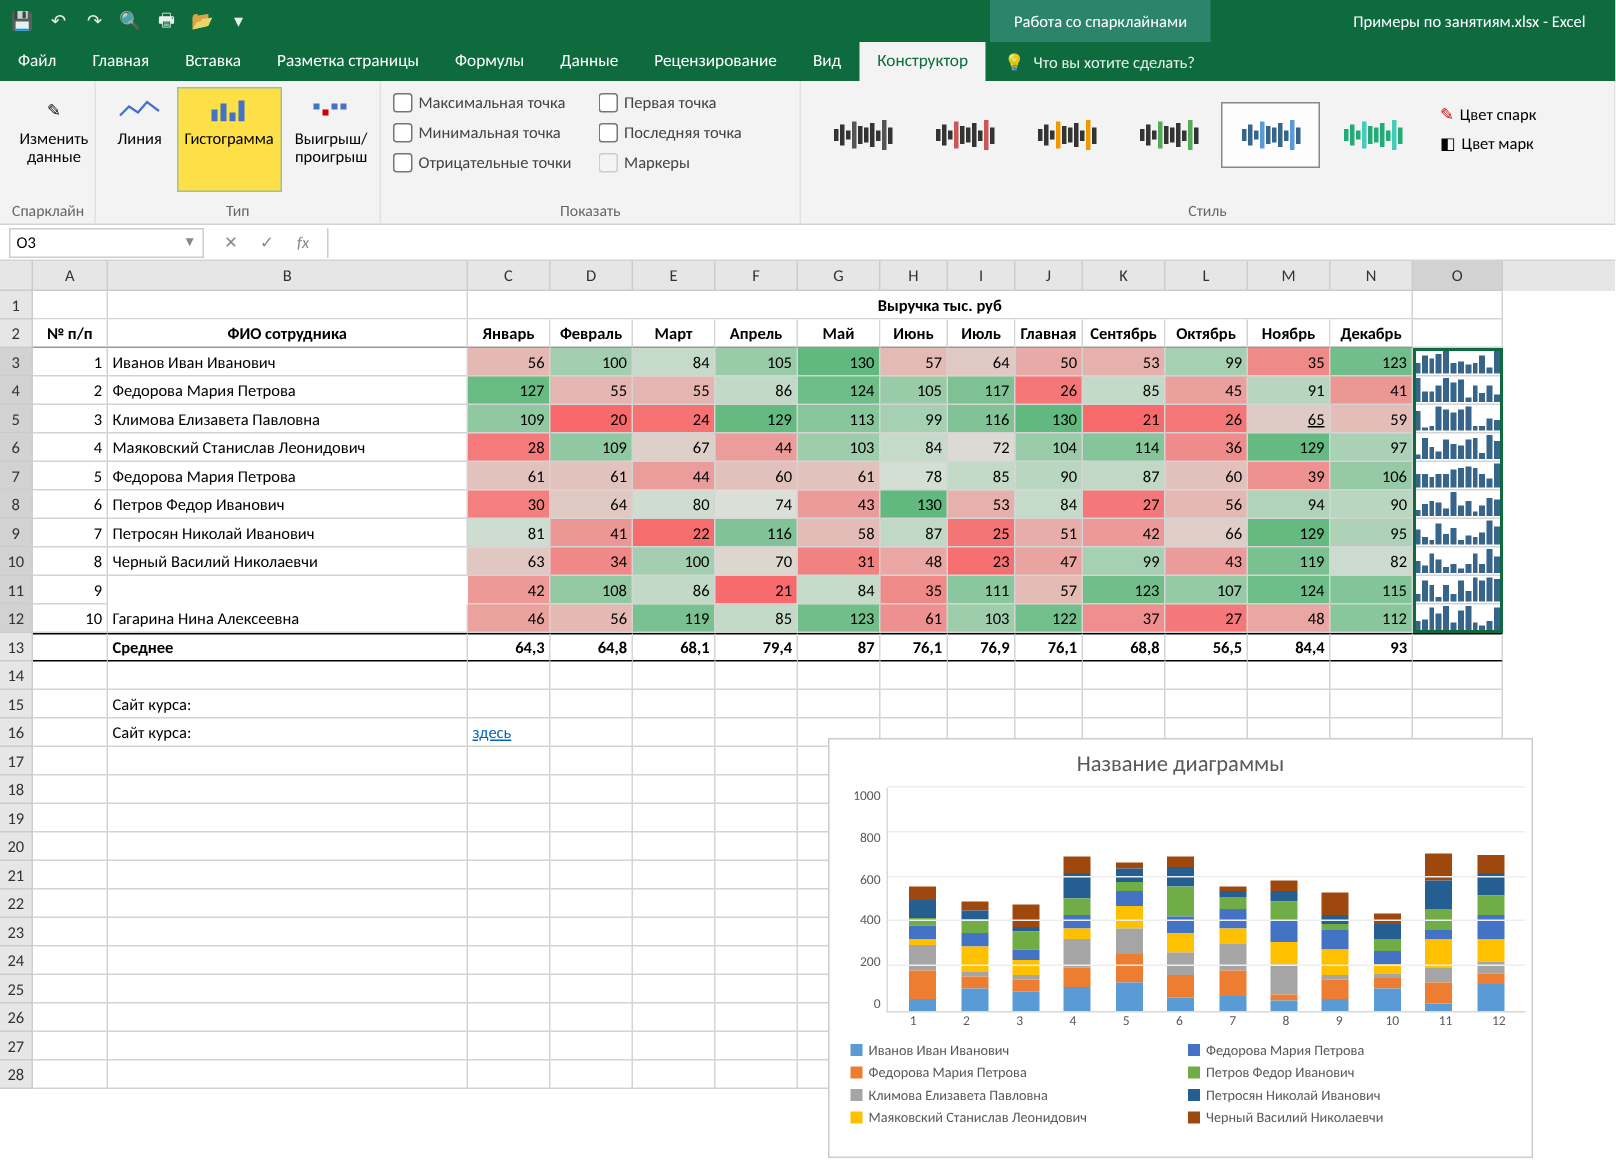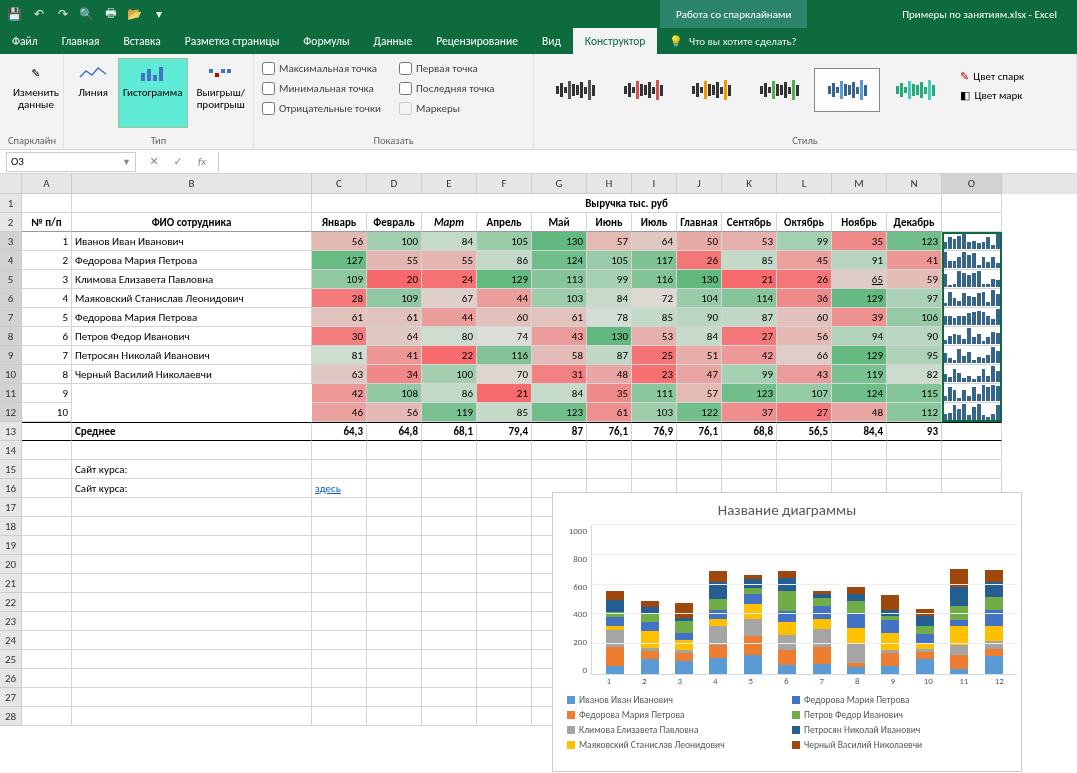--- a/index.html
+++ b/index.html
@@ -12,21 +12,21 @@
 .menubar{height:26px;background:#0d6b3e;color:#fff;display:flex;align-items:stretch}
 .menubar .tab{padding:0 12px;display:flex;align-items:center;font-size:11.5px;cursor:pointer}
 .menubar .tab.file{background:transparent}
 .menubar .tab.active{background:#f3f3f3;color:#0d6b3e}
 .menubar .tell{display:flex;align-items:center;gap:6px;padding:0 12px;opacity:.9}
 .ribbon{height:96px;background:#f3f3f3;border-bottom:1px solid #d4d4d4;display:flex}
 .group{border-right:1px solid #e1e1e1;padding:4px 8px 2px;display:flex;flex-direction:column;justify-content:space-between}
 .group-body{display:flex;align-items:flex-start;gap:4px;flex:1}
 .group-label{text-align:center;font-size:10.5px;color:#666}
 .big-btn{display:flex;flex-direction:column;align-items:center;justify-content:flex-start;padding:2px 4px;gap:2px;border:1px solid transparent;cursor:pointer;height:70px}
-.big-btn.sel{background:#5eead4;border-color:#a0c292}
+.big-btn.sel{background:#fde047;border-color:#a0c292}
 .big-btn .ic{width:32px;height:24px;display:flex;align-items:center;justify-content:center}
 .big-btn .lbl{font-size:11px;text-align:center;line-height:1.1}
 .chk-row{display:flex;align-items:center;gap:4px;height:20px;font-size:11px;color:#444}
 .chk-row input{margin:0}
 .chk-col{display:flex;flex-direction:column;justify-content:center;gap:0}
 .styles-gallery{display:flex;gap:2px;align-items:center;padding-top:10px}
 .style-item{width:66px;height:44px;border:1px solid transparent;display:flex;align-items:center;justify-content:center;cursor:pointer}
 .style-item.sel{border-color:#888;background:#fdfdfd}
 .spark-demo{display:flex;gap:1px;align-items:center;height:20px}
 .spark-demo .b{width:3px}
@@ -345,21 +345,21 @@
     <div class="sheet">
       <div class="cells" id="cells" style="grid-template-columns: 50px 240px 55px 55px 55px 55px 55px 45px 45px 45px 55px 55px 55px 55px 60px; grid-auto-rows: 19px;">
           <div class="cell " style="grid-area: 1 / 1 / auto / 2;"></div>
           <div class="cell " style="grid-area: 1 / 2 / auto / 3;"></div>
           <div class="cell c b" style="grid-area: 1 / 3 / auto / 15;">Выручка тыс. руб</div>
           <div class="cell " style="grid-area: 1 / 15 / auto / 16;"></div>
           <div class="cell hdr" style="grid-area: 2 / 1;">№ п/п</div>
           <div class="cell hdr" style="grid-area: 2 / 2;">ФИО сотрудника</div>
           <div class="cell hdr" style="grid-area: 2 / 3;">Январь</div>
           <div class="cell hdr" style="grid-area: 2 / 4;">Февраль</div>
-          <div class="cell hdr" style="grid-area: 2 / 5; font-style: italic;">Март</div>
+          <div class="cell hdr" style="grid-area: 2 / 5;">Март</div>
           <div class="cell hdr" style="grid-area: 2 / 6;">Апрель</div>
           <div class="cell hdr" style="grid-area: 2 / 7;">Май</div>
           <div class="cell hdr" style="grid-area: 2 / 8;">Июнь</div>
           <div class="cell hdr" style="grid-area: 2 / 9;">Июль</div>
           <div class="cell hdr" style="grid-area: 2 / 10;">Главная</div>
           <div class="cell hdr" style="grid-area: 2 / 11;">Сентябрь</div>
           <div class="cell hdr" style="grid-area: 2 / 12;">Октябрь</div>
           <div class="cell hdr" style="grid-area: 2 / 13;">Ноябрь</div>
           <div class="cell hdr" style="grid-area: 2 / 14;">Декабрь</div>
           <div class="cell " style="grid-area: 2 / 15;"></div>
@@ -626,20 +626,21 @@
               <div class="sb" style="height: 28.2258%;"></div>
               <div class="sb" style="height: 89.5161%;"></div>
               <div class="sb" style="height: 45.9677%;"></div>
               <div class="sb" style="height: 99.1935%;"></div>
               <div class="sb" style="height: 86.2903%;"></div>
               <div class="sb" style="height: 100%;"></div>
               <div class="sb" style="height: 92.7419%;"></div>
             </div>
           </div>
           <div class="cell r" style="grid-area: 12 / 1;">10</div>
+          <div class="cell " style="grid-area: 12 / 2;">Гагарина Нина Алексеевна</div>
           <div class="cell r" style="grid-area: 12 / 3; background: rgb(234, 162, 159);">46</div>
           <div class="cell r" style="grid-area: 12 / 4; background: rgb(228, 184, 179);">56</div>
           <div class="cell r" style="grid-area: 12 / 5; background: rgb(122, 193, 145);">119</div>
           <div class="cell r" style="grid-area: 12 / 6; background: rgb(196, 218, 201);">85</div>
           <div class="cell r" style="grid-area: 12 / 7; background: rgb(113, 190, 138);">123</div>
           <div class="cell r" style="grid-area: 12 / 8; background: rgb(238, 144, 143);">61</div>
           <div class="cell r" style="grid-area: 12 / 9; background: rgb(157, 205, 171);">103</div>
           <div class="cell r" style="grid-area: 12 / 10; background: rgb(115, 191, 140);">122</div>
           <div class="cell r" style="grid-area: 12 / 11; background: rgb(239, 142, 141);">37</div>
           <div class="cell r" style="grid-area: 12 / 12; background: rgb(244, 120, 121);">27</div>

